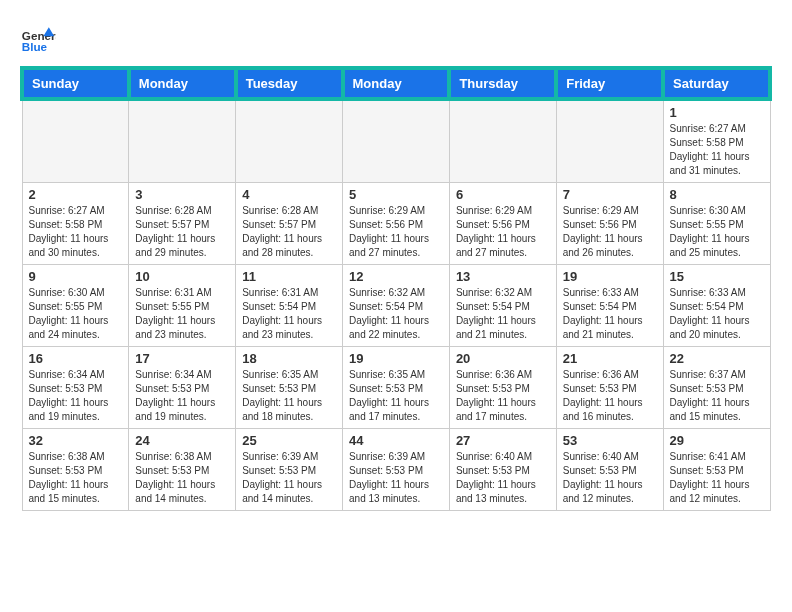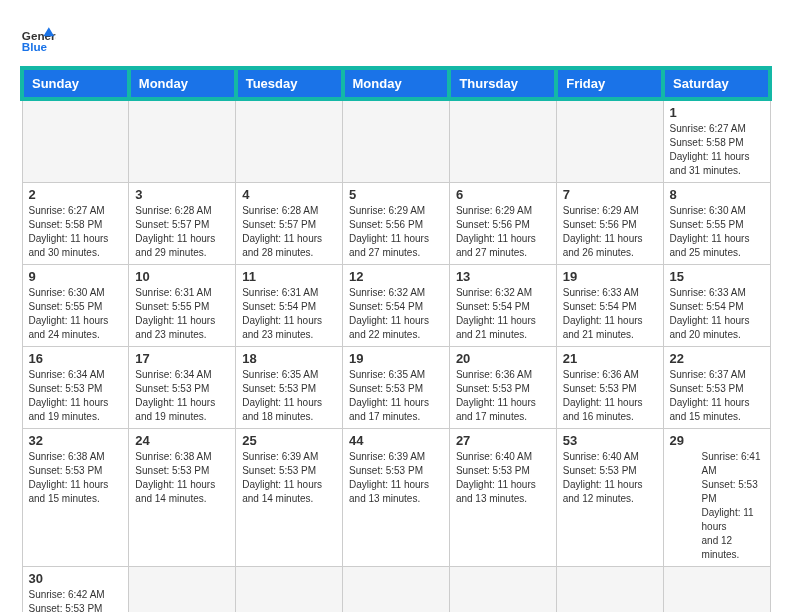--- a/index.html
+++ b/index.html
@@ -315,35 +315,20 @@
         </td>
         <td>
           <span class="day-num">53</span>
           <div class="day-info" style="white-space: pre-line;">Sunrise: 6:40 AM
 Sunset: 5:53 PM
 Daylight: 11 hours
 and 12 minutes.</div>
         </td>
         <td>
           <span class="day-num">29</span>
-          <div class="day-info" style="white-space: pre-line; margin-left: 32px;">Sunrise: 6:41 AM
+          <div class="day-info" style="white-space: pre-line;">Sunrise: 6:41 AM
 Sunset: 5:53 PM
 Daylight: 11 hours
 and 12 minutes.</div>
         </td>
-      </tr>
-      <tr class="row-last">
-        <td>
-          <span class="day-num">30</span>
-          <div class="day-info" style="white-space: pre-line;">Sunrise: 6:42 AM
-Sunset: 5:53 PM
-Daylight: 11 hours
-and 11 minutes.</div>
-        </td>
-        <td class="empty"></td>
-        <td class="empty"></td>
-        <td class="empty"></td>
-        <td class="empty"></td>
-        <td class="empty"></td>
-        <td class="empty"></td>
       </tr>
     </tbody>
 </table>
 
 </body></html>

